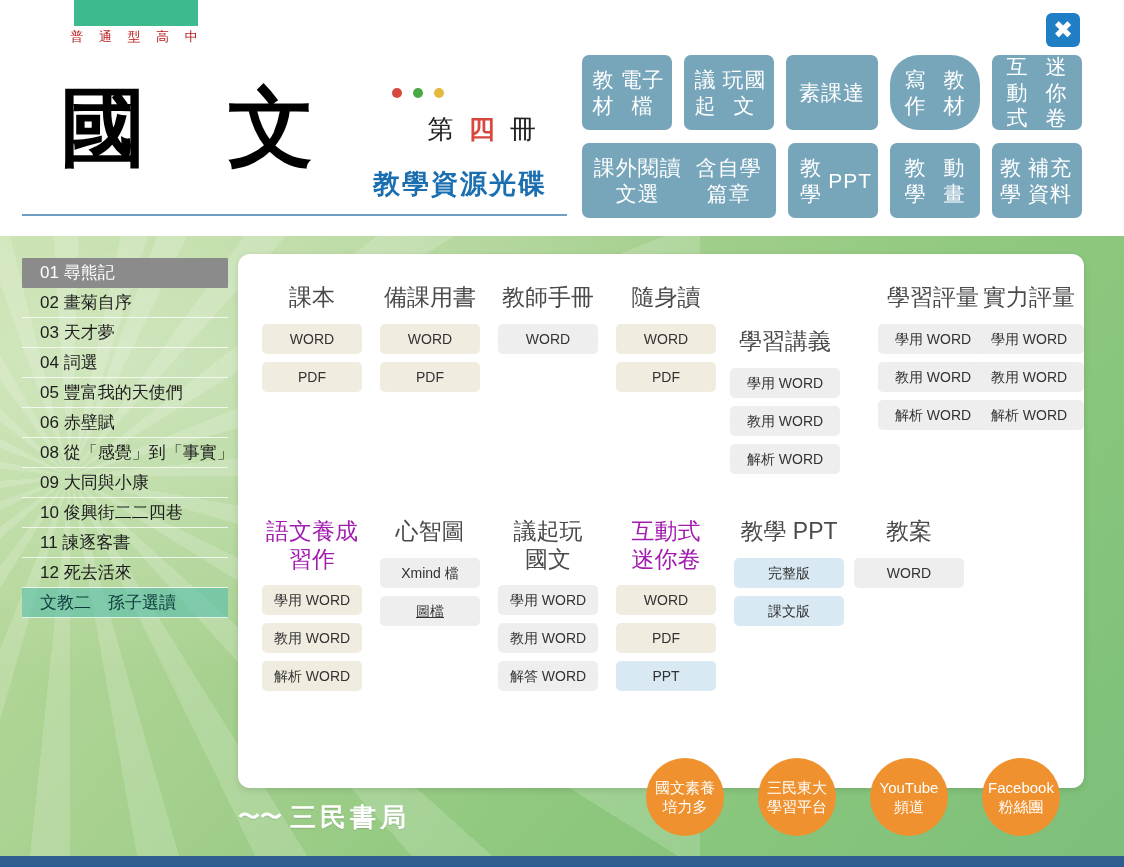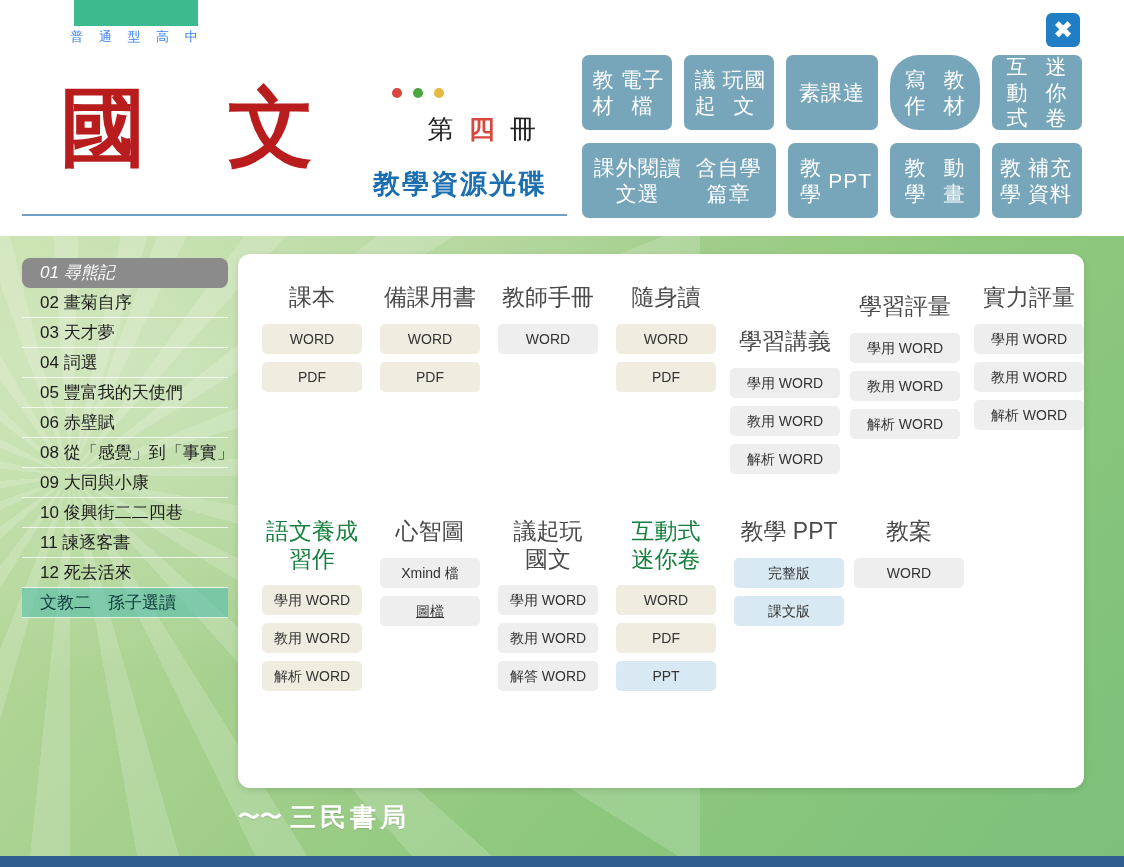--- a/index.html
+++ b/index.html
@@ -16,25 +16,25 @@
   #header {
     position: absolute; left: 0; top: 0; width: 1124px; height: 236px;
     background: #ffffff;
   }
   #green-tab {
     position: absolute; left: 74px; top: 0; width: 124px; height: 26px;
     background: #3dba8e;
   }
   #series-label {
     position: absolute; left: 62px; top: 28px; width: 150px;
-    text-align: center; font-size: 13px; color: #3b82f6; letter-spacing: 6px;
+    text-align: center; font-size: 13px; color: #b91c1c; letter-spacing: 6px;
   }
   #subject-title {
     position: absolute; left: 60px; top: 70px;
-    font-size: 86px; font-weight: bold; color: #b91c1c;
+    font-size: 86px; font-weight: bold; color: #000000;
     letter-spacing: 26px; font-family: "DejaVu Serif", serif;
   }
   #header-rule {
     position: absolute; left: 22px; top: 214px; width: 545px; height: 2px;
     background: #6f9fc4;
   }
   #dots { position: absolute; left: 392px; top: 88px; width: 64px; height: 12px; }
   .dot { width: 10px; height: 10px; border-radius: 50%; float: left; margin-right: 11px; }
   .dot.d1 { background: #d9483f; }
   .dot.d2 { background: #4aa843; }
@@ -98,41 +98,40 @@
   }
   .chapter {
     height: 30px; line-height: 30px;
     padding-left: 18px;
     font-size: 17px; color: #1d1d1d;
     border-bottom: 1px solid rgba(255,255,255,0.75);
     cursor: pointer;
     white-space: nowrap; overflow: hidden;
   }
   .chapter.active {
-    background: #8b8b8b; color: #ffffff; border-radius: 8px;
+    background: #8b8b8b; color: #ffffff; border-radius: 1px;
     border-bottom: none;
-    font-style: italic;
   }
   .chapter.sel {
     background: rgba(77,188,173,0.55); color: #0d3b3b;
   }
 
   
   #card {
     position: absolute; left: 238px; top: 18px; width: 846px; height: 534px;
     background: #ffffff; border-radius: 12px;
     box-shadow: 0 2px 6px rgba(0,0,0,0.12);
   }
   .group-row { position: absolute; left: 0; width: 846px; }
   .col { position: absolute; top: 0; text-align: center; }
   .col-head {
     font-size: 23px; color: #4a4a4a; line-height: 1.2;
     margin-bottom: 12px; white-space: pre-line;
   }
-  .col-head.accent { color: #15803d; }
+  .col-head.accent { color: #a21caf; }
   .chip {
     display: block; margin: 0 auto 8px auto;
     background: #f1ece0; color: #333;
     border-radius: 5px;
     font-size: 14px; line-height: 30px; height: 30px;
     cursor: pointer;
     white-space: nowrap;
   }
   .chip.gray { background: #eeeeee; }
   .chip.blue { background: #d8e9f3; }
@@ -254,21 +253,21 @@
           <div class="col-head">隨身讀</div>
           <div class="chip " style="width: 100px;">WORD</div>
           <div class="chip " style="width: 100px;">PDF</div>
         </div>
         <div class="col" style="left: 488px; width: 118px; margin-top: 44px;">
           <div class="col-head">學習講義</div>
           <div class="chip gray" style="width: 110px;">學用 WORD</div>
           <div class="chip gray" style="width: 110px;">教用 WORD</div>
           <div class="chip gray" style="width: 110px;">解析 WORD</div>
         </div>
-        <div class="col" style="left: 608px; width: 118px; margin-top: 9px;">
+        <div class="col" style="left: 636px; width: 118px;">
           <div class="col-head">學習評量</div>
           <div class="chip gray" style="width: 110px;">學用 WORD</div>
           <div class="chip gray" style="width: 110px;">教用 WORD</div>
           <div class="chip gray" style="width: 110px;">解析 WORD</div>
         </div>
         <div class="col" style="left: 732px; width: 118px;">
           <div class="col-head">實力評量</div>
           <div class="chip gray" style="width: 110px;">學用 WORD</div>
           <div class="chip gray" style="width: 110px;">教用 WORD</div>
           <div class="chip gray" style="width: 110px;">解析 WORD</div>
@@ -311,15 +310,33 @@
           <div class="chip gray" style="width: 110px;">WORD</div>
         </div>
       </div>
   </div>
 
   <div id="logo">
     <span class="mark">〜〜</span>
     <span>三民書局</span>
   </div>
 
+  <div id="circles">
+      <div class="circle" style="left: 646px; top: 0px; background: rgb(240, 145, 47);">
+        <div>國文素養</div>
+        <div>培力多</div>
+      </div>
+      <div class="circle" style="left: 758px; top: 0px; background: rgb(240, 145, 47);">
+        <div>三民東大</div>
+        <div>學習平台</div>
+      </div>
+      <div class="circle" style="left: 870px; top: 0px; background: rgb(240, 145, 47);">
+        <div>YouTube</div>
+        <div>頻道</div>
+      </div>
+      <div class="circle" style="left: 982px; top: 0px; background: rgb(240, 145, 47);">
+        <div>Facebook</div>
+        <div>粉絲團</div>
+      </div>
+    </div>
 </div>
 
 <div id="bottom-strip"></div>
 
 </body></html>

